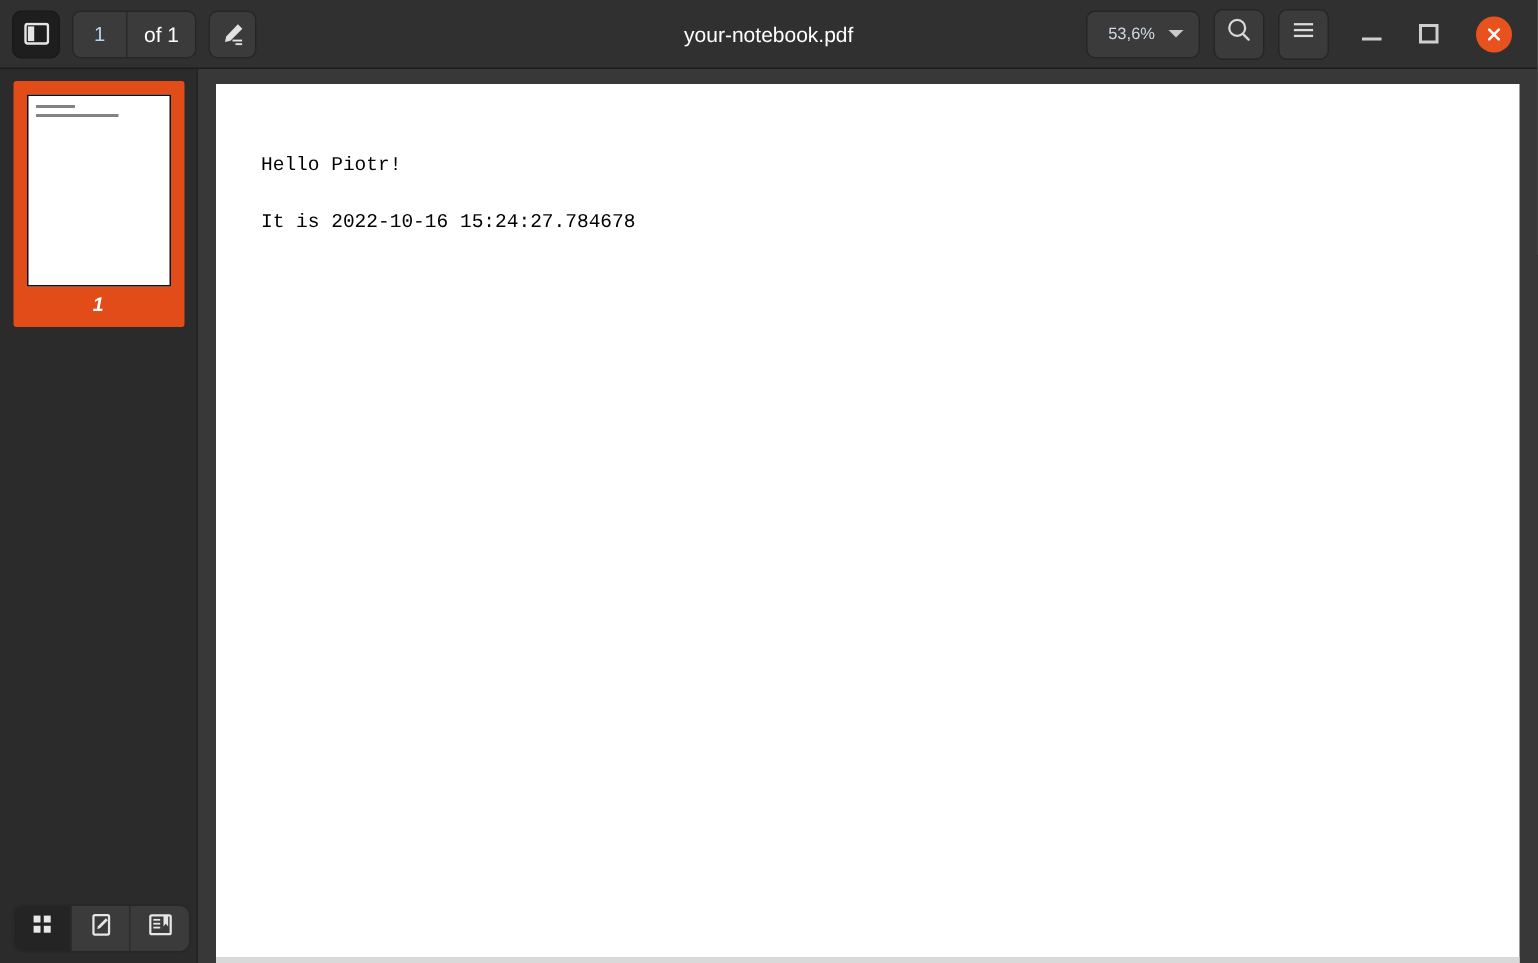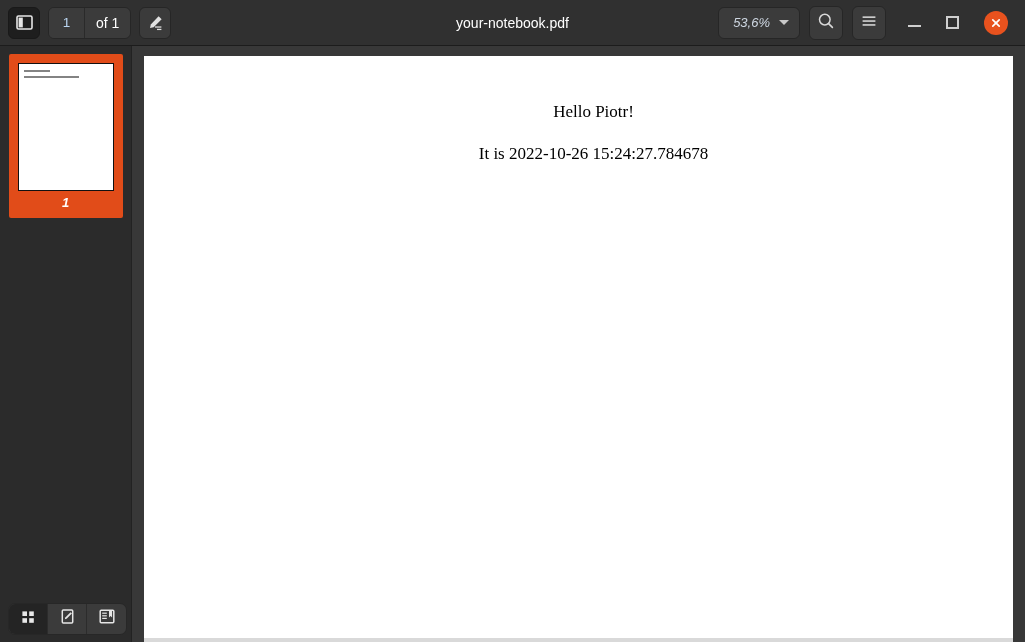--- a/index.html
+++ b/index.html
@@ -86,21 +86,21 @@
   .zoombtn {
     background: #3b3b3b;
     border: 1px solid #262626;
     border-radius: 6px;
     height: 32px;
     padding: 0 10px 0 14px;
     display: flex; align-items: center; gap: 9px;
     cursor: pointer;
     margin-right: 9px;
   }
-  .zoomlabel { color: #cfd8e3; font-size: 13px; font-style: italic; }
+  .zoomlabel { color: #cfd8e3; font-size: 11px; }
   .caret {
     width: 0; height: 0;
     border-left: 5px solid transparent;
     border-right: 5px solid transparent;
     border-top: 5px solid #c9c9c9;
   }
   .icobtn {
     background: #3b3b3b;
     border: 1px solid #262626;
     border-radius: 6px;
@@ -200,25 +200,24 @@
     overflow: hidden;
   }
   .page {
     background: #ffffff;
     width: 100%;
     max-width: 869px;
     padding: 46px 0 0 30px;
     position: relative;
   }
   .doctext {
-    font-family: Liberation Serif, serif;
-    font-size: 17px;
+    font-family: Liberation Mono, monospace;
+    font-size: 13px;
     color: #000000;
     line-height: 1.2;
-    text-align: center;
   }
   .doctext .l2 { margin-top: 22px; }
   .footerstrip {
     position: absolute;
     left: 0; right: 0; bottom: 0;
     height: 4px;
     background: #d9d9d9;
   }
 </style>
 </head>
@@ -353,20 +352,20 @@
           </div>
 
         </div>
       </div>
     </div>
 
     <div class="viewer">
       <div class="page">
         <div class="doctext">
           <div class="l1">Hello Piotr!</div>
-          <div class="l2">It is 2022-10-26 15:24:27.784678</div>
+          <div class="l2">It is 2022-10-16 15:24:27.784678</div>
         </div>
         <div class="footerstrip"></div>
       </div>
     </div>
 
   </div>
 </div>
 
 </body></html>

